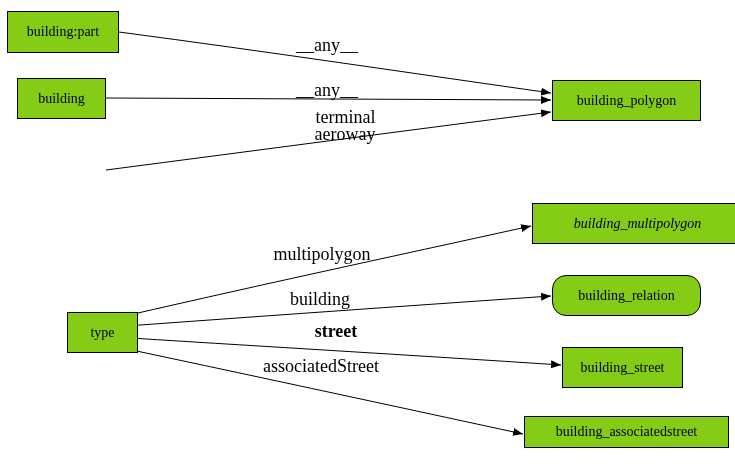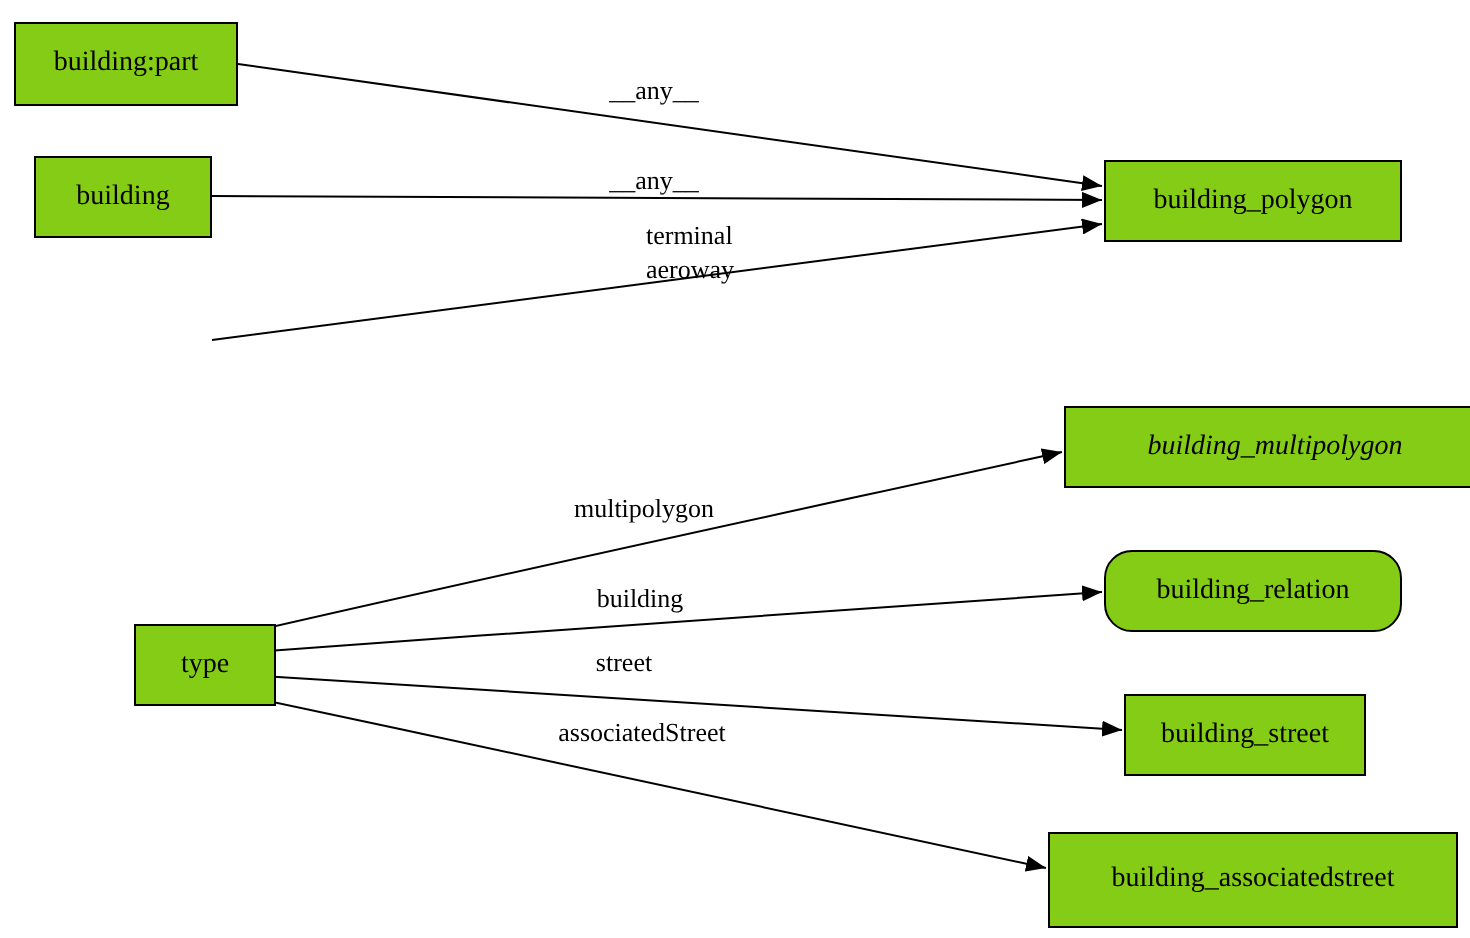--- a/index.html
+++ b/index.html
@@ -36,24 +36,24 @@
     display: flex;
     align-items: center;
     justify-content: center;
     font-size: 14px;
     text-align: center;
     white-space: nowrap;
   }
   .edge-label {
     position: absolute;
     transform: translate(-50%, -50%);
-    font-size: 13px;
+    font-size: 18px;
     line-height: 17px;
     white-space: nowrap;
-    text-align: left;
+    text-align: right;
   }
   .edge-label span { display: block; }
 </style>
 </head>
 <body>
 
 <div class="canvas">
 
   <svg class="edge-layer" width="735" height="469" viewBox="0 0 735 469" xmlns="http://www.w3.org/2000/svg">
     <defs>
@@ -93,34 +93,34 @@
   </div>
 
   <div class="node" style="left:552px; top:275px; width:149px; height:41px;border-radius:14px;">
     <span>building_relation</span>
   </div>
 
   <div class="node" style="left:562px; top:347px; width:121px; height:41px;">
     <span>building_street</span>
   </div>
 
-  <div class="node" style="left:524px; top:416px; width:205px; height:48px;">
+  <div class="node" style="left:524px; top:416px; width:205px; height:32px;">
     <span>building_associatedstreet</span>
   </div>
 
   <div class="edge-label" style="left:327px; top:45px;">__any__</div>
 
   <div class="edge-label" style="left:327px; top:90px;">__any__</div>
 
   <div class="edge-label" style="left:323px; top:126px;margin-left:22px;">
     <span>terminal</span>
     <span>aeroway</span>
   </div>
 
   <div class="edge-label" style="left:322px; top:254px;">multipolygon</div>
 
   <div class="edge-label" style="left:320px; top:299px;">building</div>
 
-  <div class="edge-label" style="left:312px; top:331px;">street</div>
+  <div class="edge-label" style="left:336px; top:331px;font-weight:bold;">street</div>
 
   <div class="edge-label" style="left:321px; top:366px;">associatedStreet</div>
 
 </div>
 
 </body></html>

